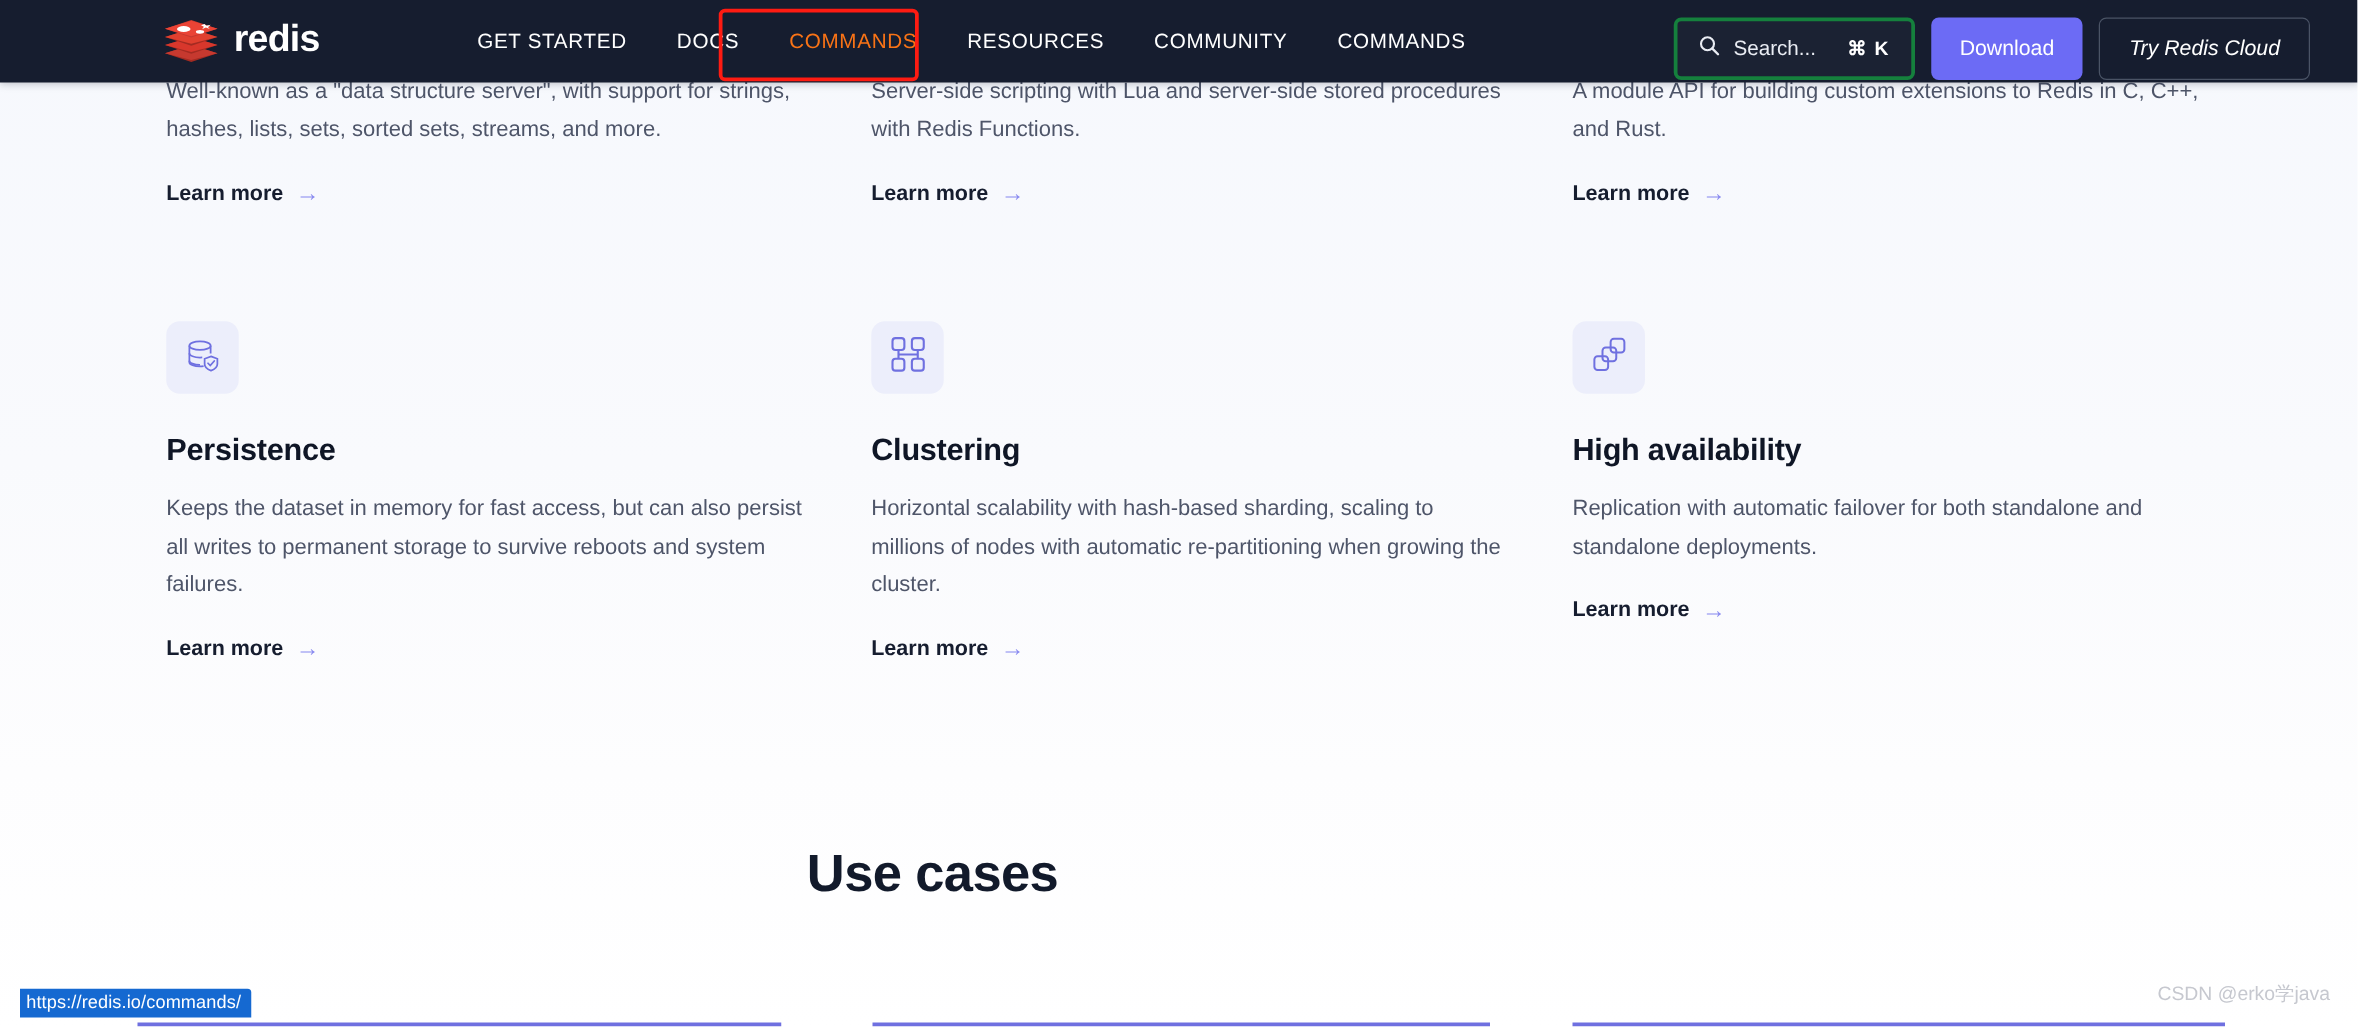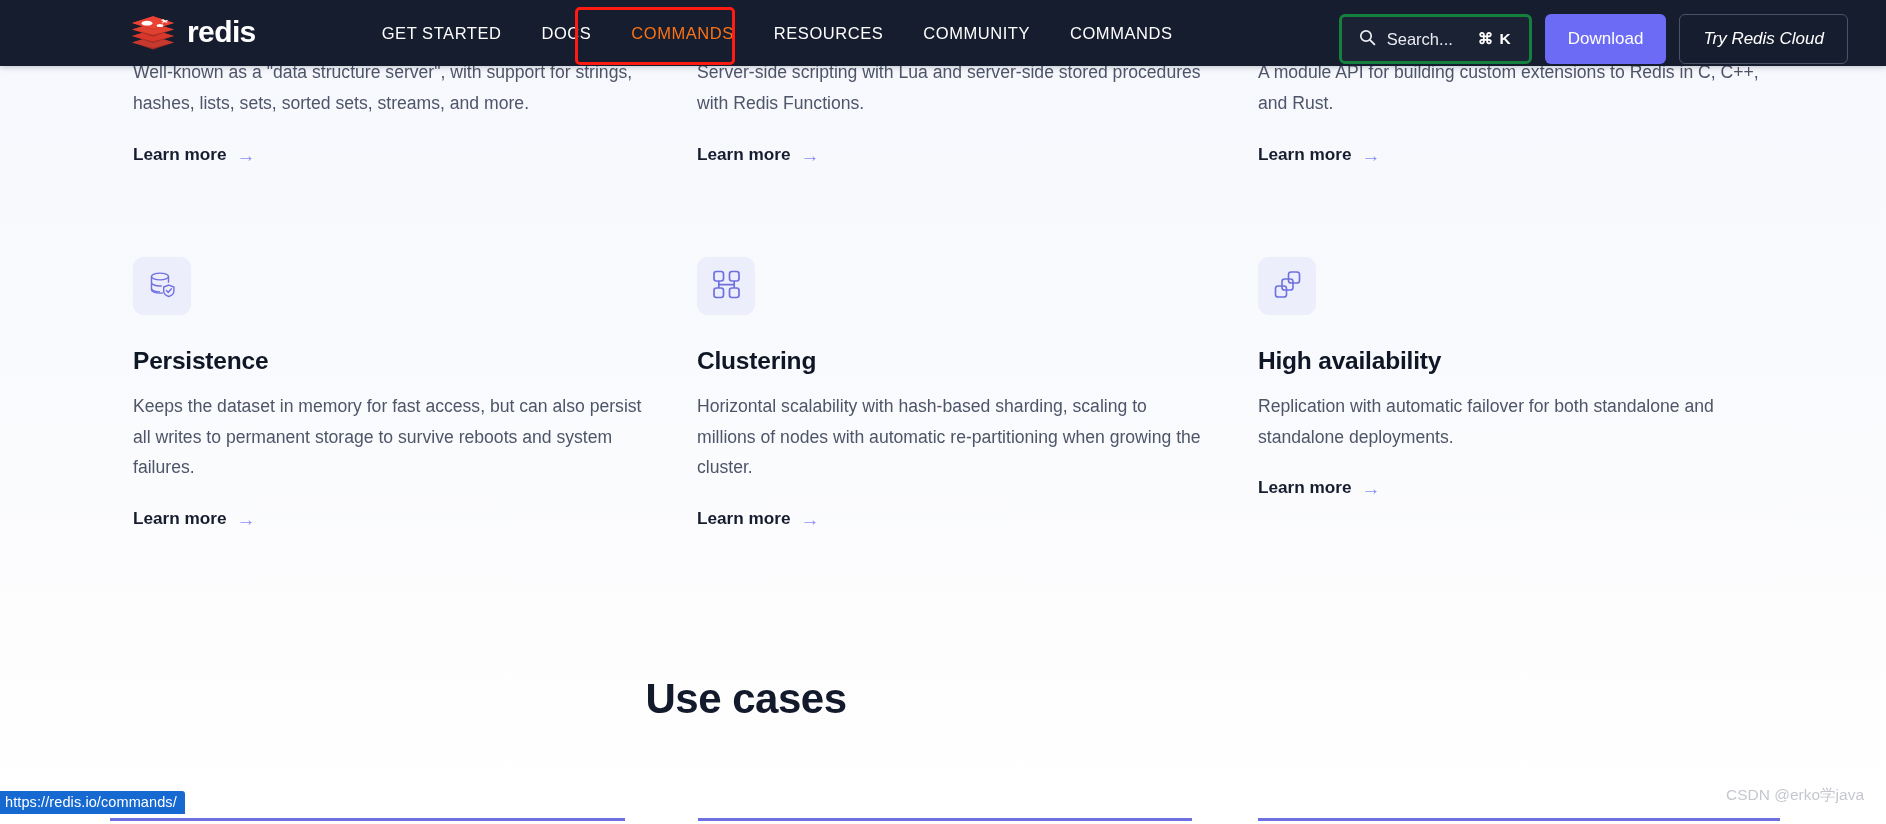--- a/index.html
+++ b/index.html
@@ -162,21 +162,21 @@
     position: absolute; top: 0; height: 3px;
     background: #6f70e0;
   }
   .uc-rule.a { left: 110px;  width: 515px; }
   .uc-rule.b { left: 698px;  width: 494px; }
   .uc-rule.c { left: 1258px; width: 522px; }
 
   
   .link-preview {
     position: absolute;
-    left: 0; bottom: 10px;
+    left: 16px; bottom: 10px;
     background: #1569d1;
     color: #ffffff;
     font-size: 14.5px;
     padding: 3px 8px 4px 5px;
     border-top-right-radius: 3px;
     letter-spacing: .1px;
     z-index: 50;
   }
   .watermark {
     position: absolute;

